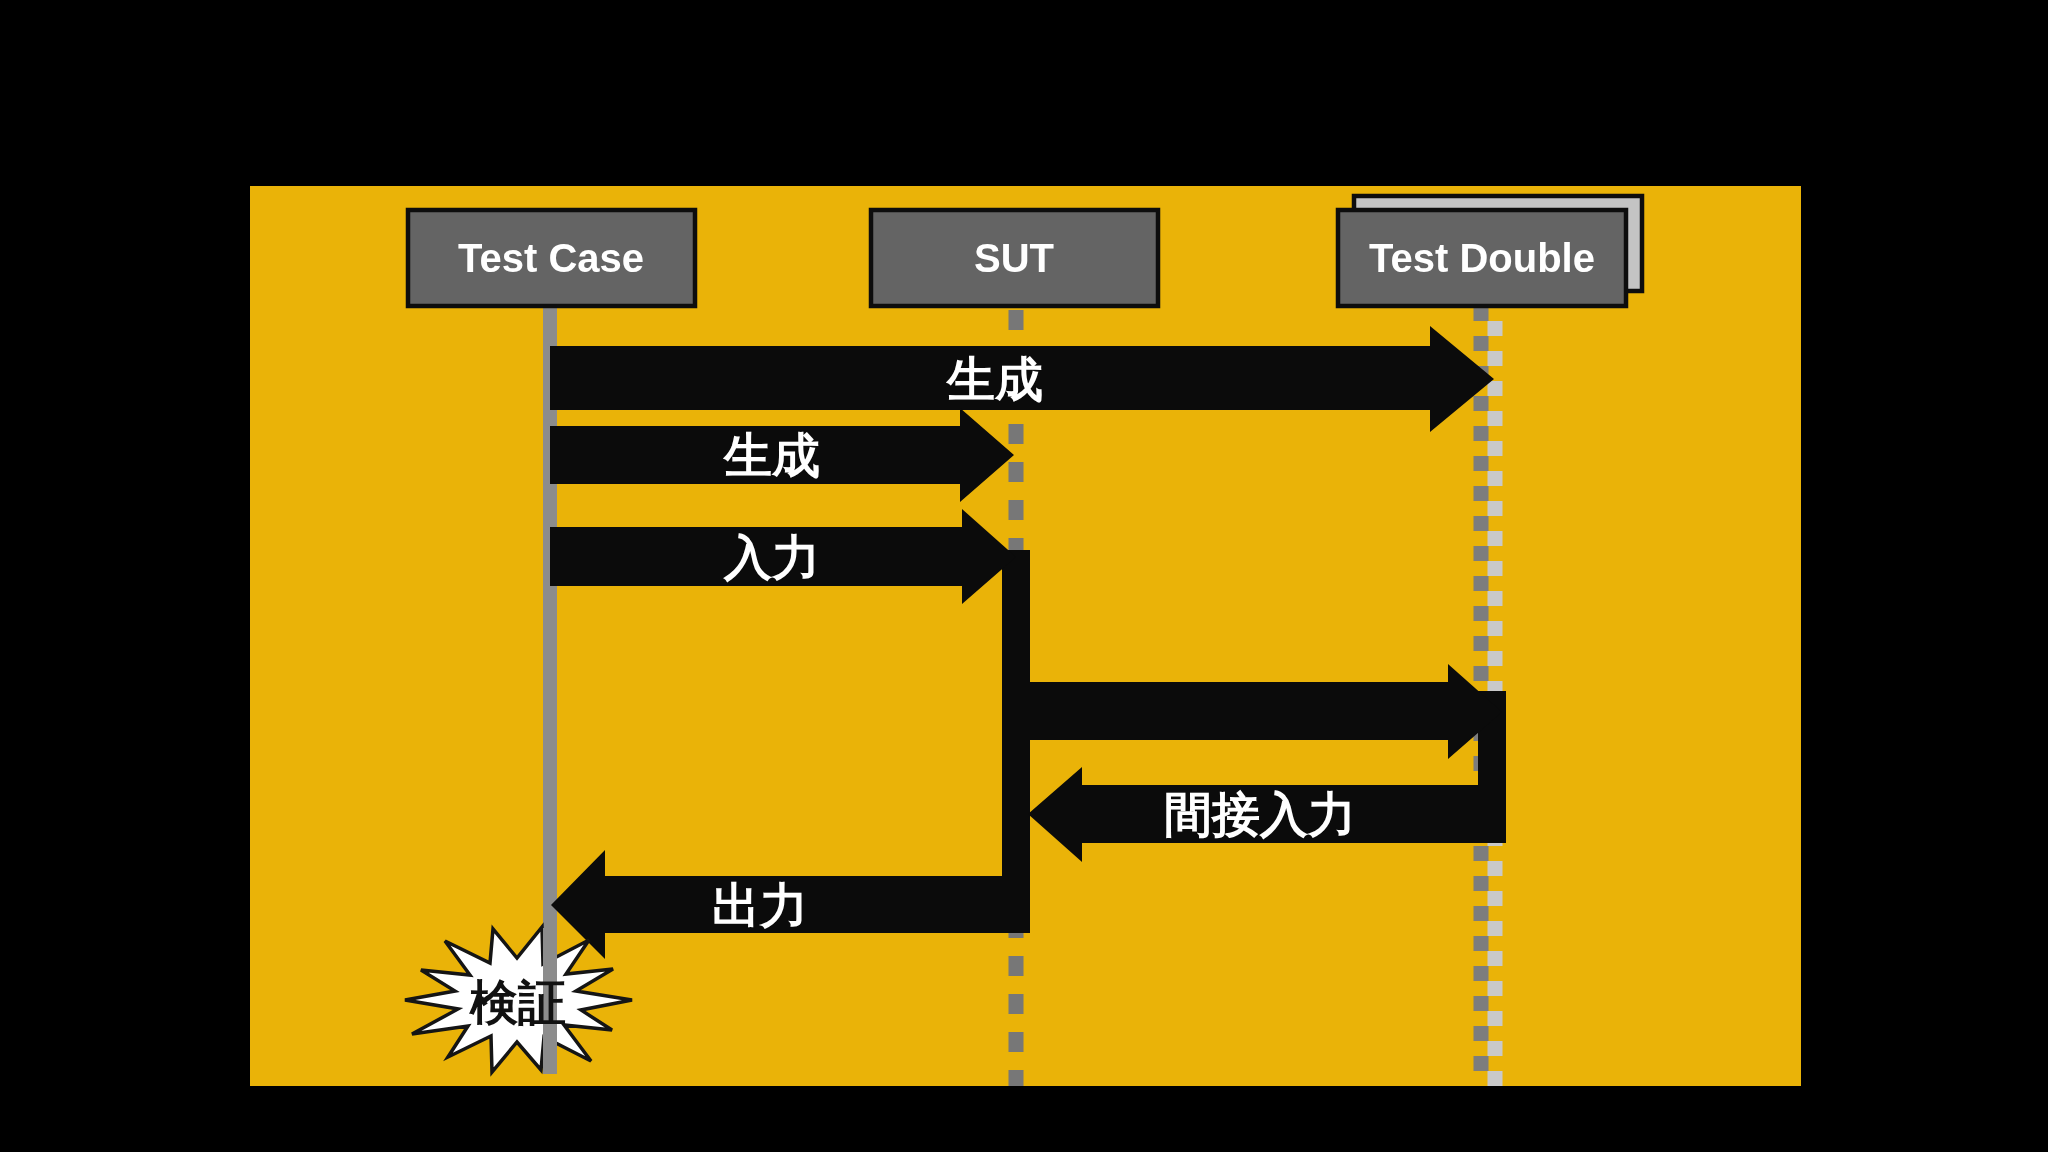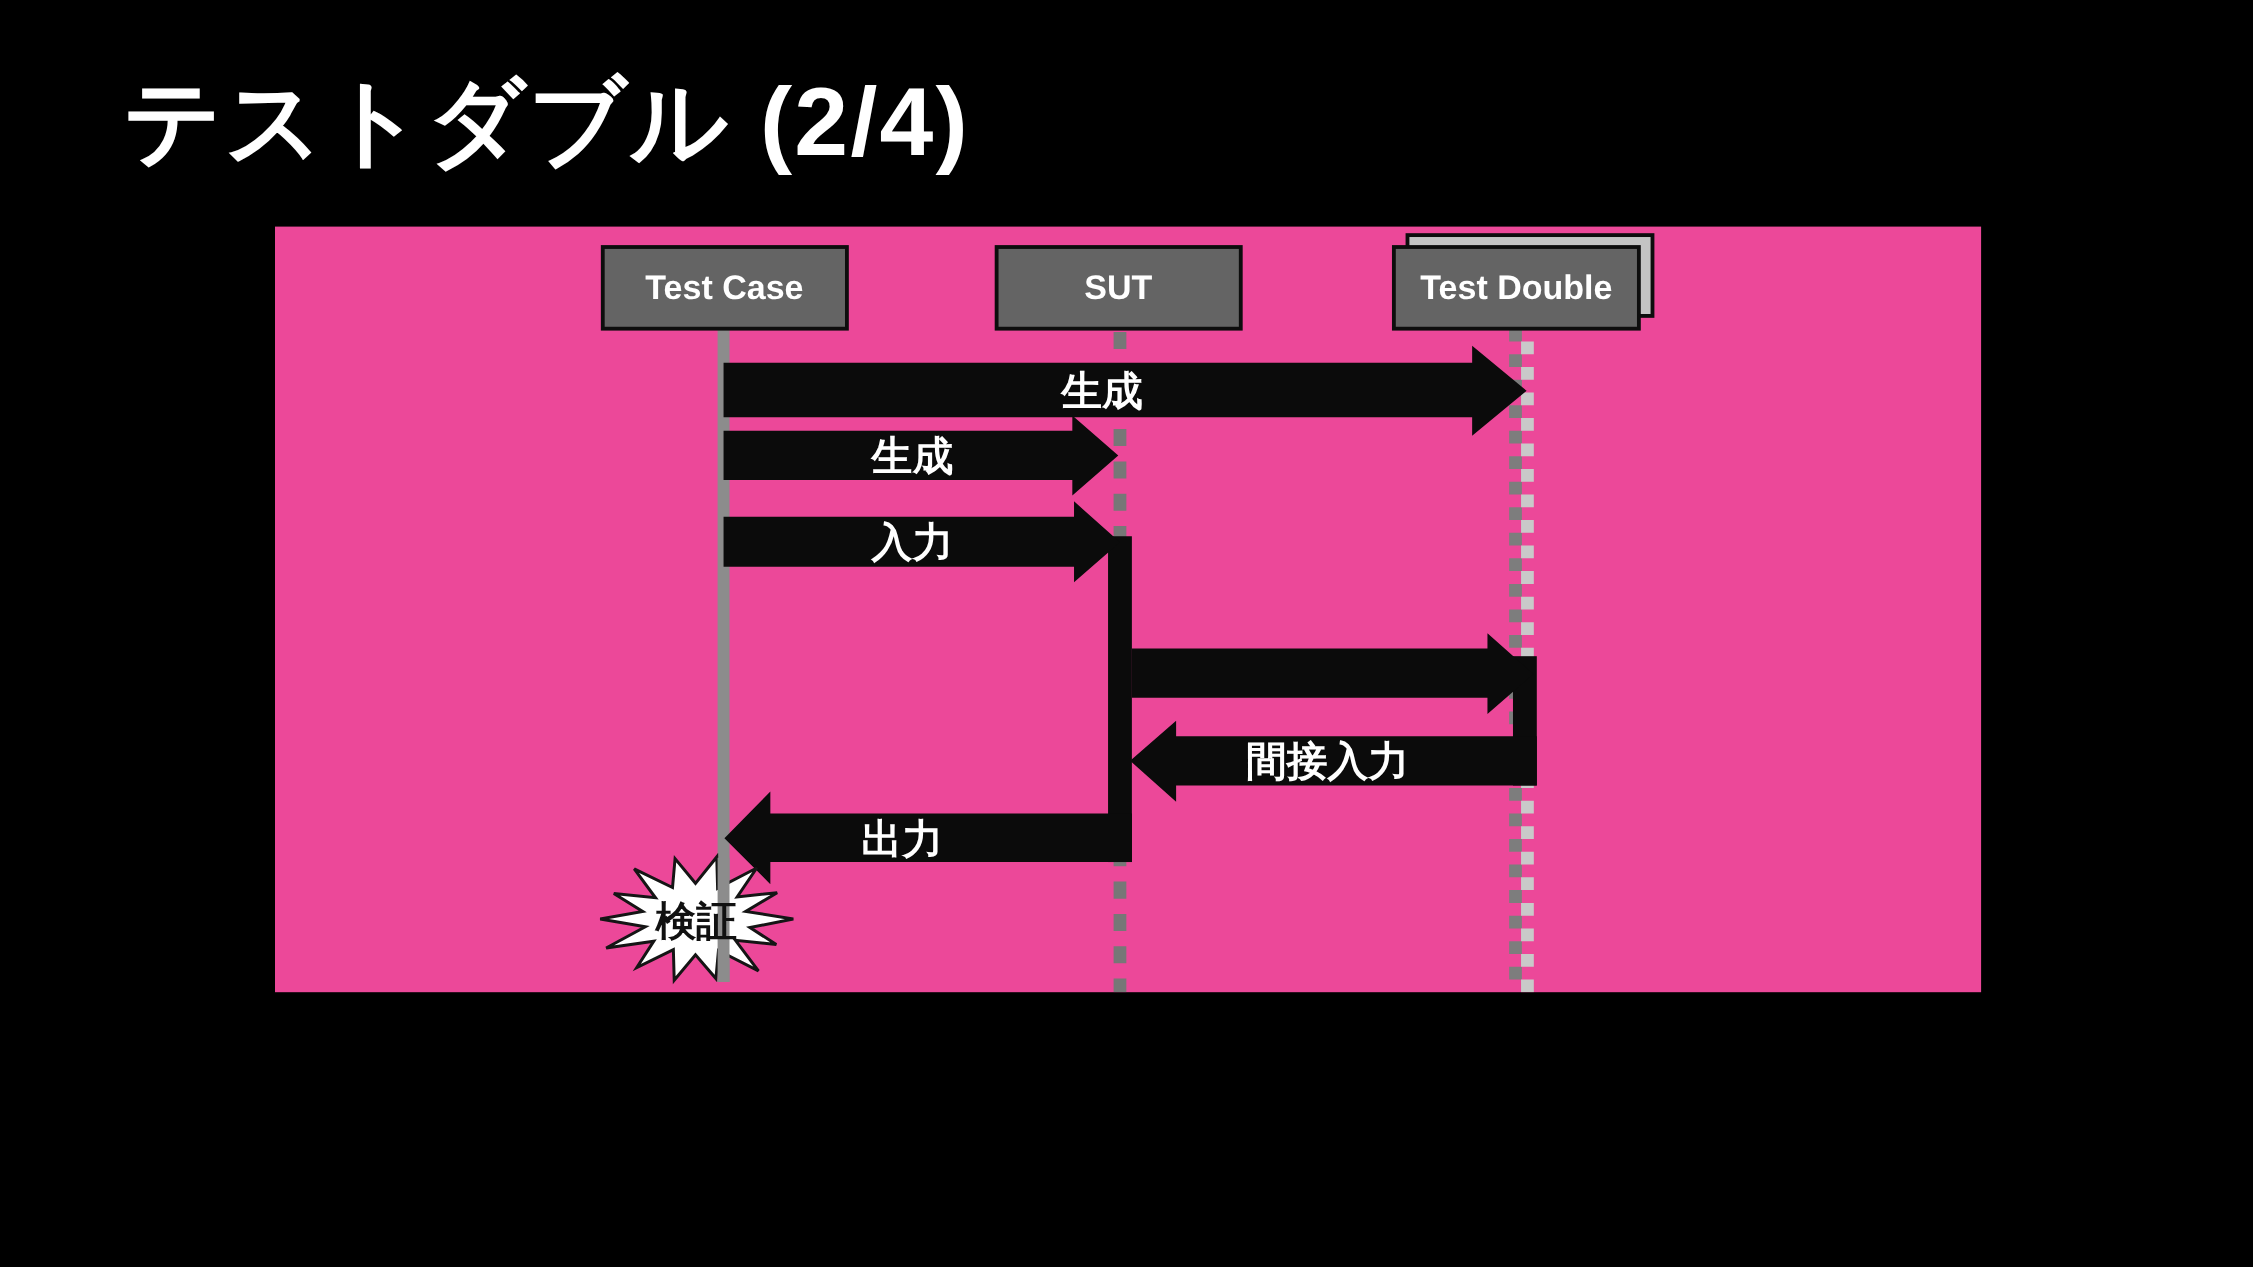--- a/index.html
+++ b/index.html
@@ -18,41 +18,40 @@
     position: absolute;
     left: 112px; top: 52px;
     color: #ffffff;
     font-size: 88px;
     font-weight: 800;
     letter-spacing: 2px;
     white-space: nowrap;
   }
   .diagram-panel {
     position: absolute;
-    left: 250px; top: 206px;
-    width: 1551px; height: 696px;
-    background: #ec4899;
+    left: 250px; top: 186px;
+    width: 1551px; height: 900px;
+    background: #eab308;
   }
   .diagram-panel svg { display: block; width: 100%; height: 100%; }
 
   
   .head-box   { stroke: #0d0d0d; stroke-width: 4.5; }
   .head-label { fill: #ffffff; font-size: 40px; font-weight: bold; }
   .arrow      { stroke: none; }
   .msg-label  { fill: #ffffff; font-size: 48px; font-weight: 600; }
   .burst      { stroke: #151515; stroke-width: 3.5; stroke-linejoin: miter; }
   .burst-label{ fill: #111111; font-size: 48px; font-weight: bold; }
   text { font-family: "Liberation Sans", "DejaVu Sans", sans-serif; }
 </style>
 </head>
 <body>
 
 <div class="slide">
 
-  <div class="slide-title">テストダブル (2/4)</div>
 
   <div class="diagram-panel">
     <svg viewBox="0 0 1551 900">
 
       <line x1="300" y1="118" x2="300" y2="888" stroke="#8c8c8c" stroke-width="14"></line>
       <line x1="766" y1="124" x2="766" y2="900" stroke="#777777" stroke-width="15" stroke-dasharray="20 18"></line>
       <g>
         <line x1="1231" y1="120" x2="1231" y2="900" stroke="#7d7d7d" stroke-width="15" stroke-dasharray="15 15"></line>
         <line x1="1245" y1="120" x2="1245" y2="900" stroke="#c9c9c9" stroke-width="15" stroke-dasharray="15 15" stroke-dashoffset="-15"></line>
       </g>

